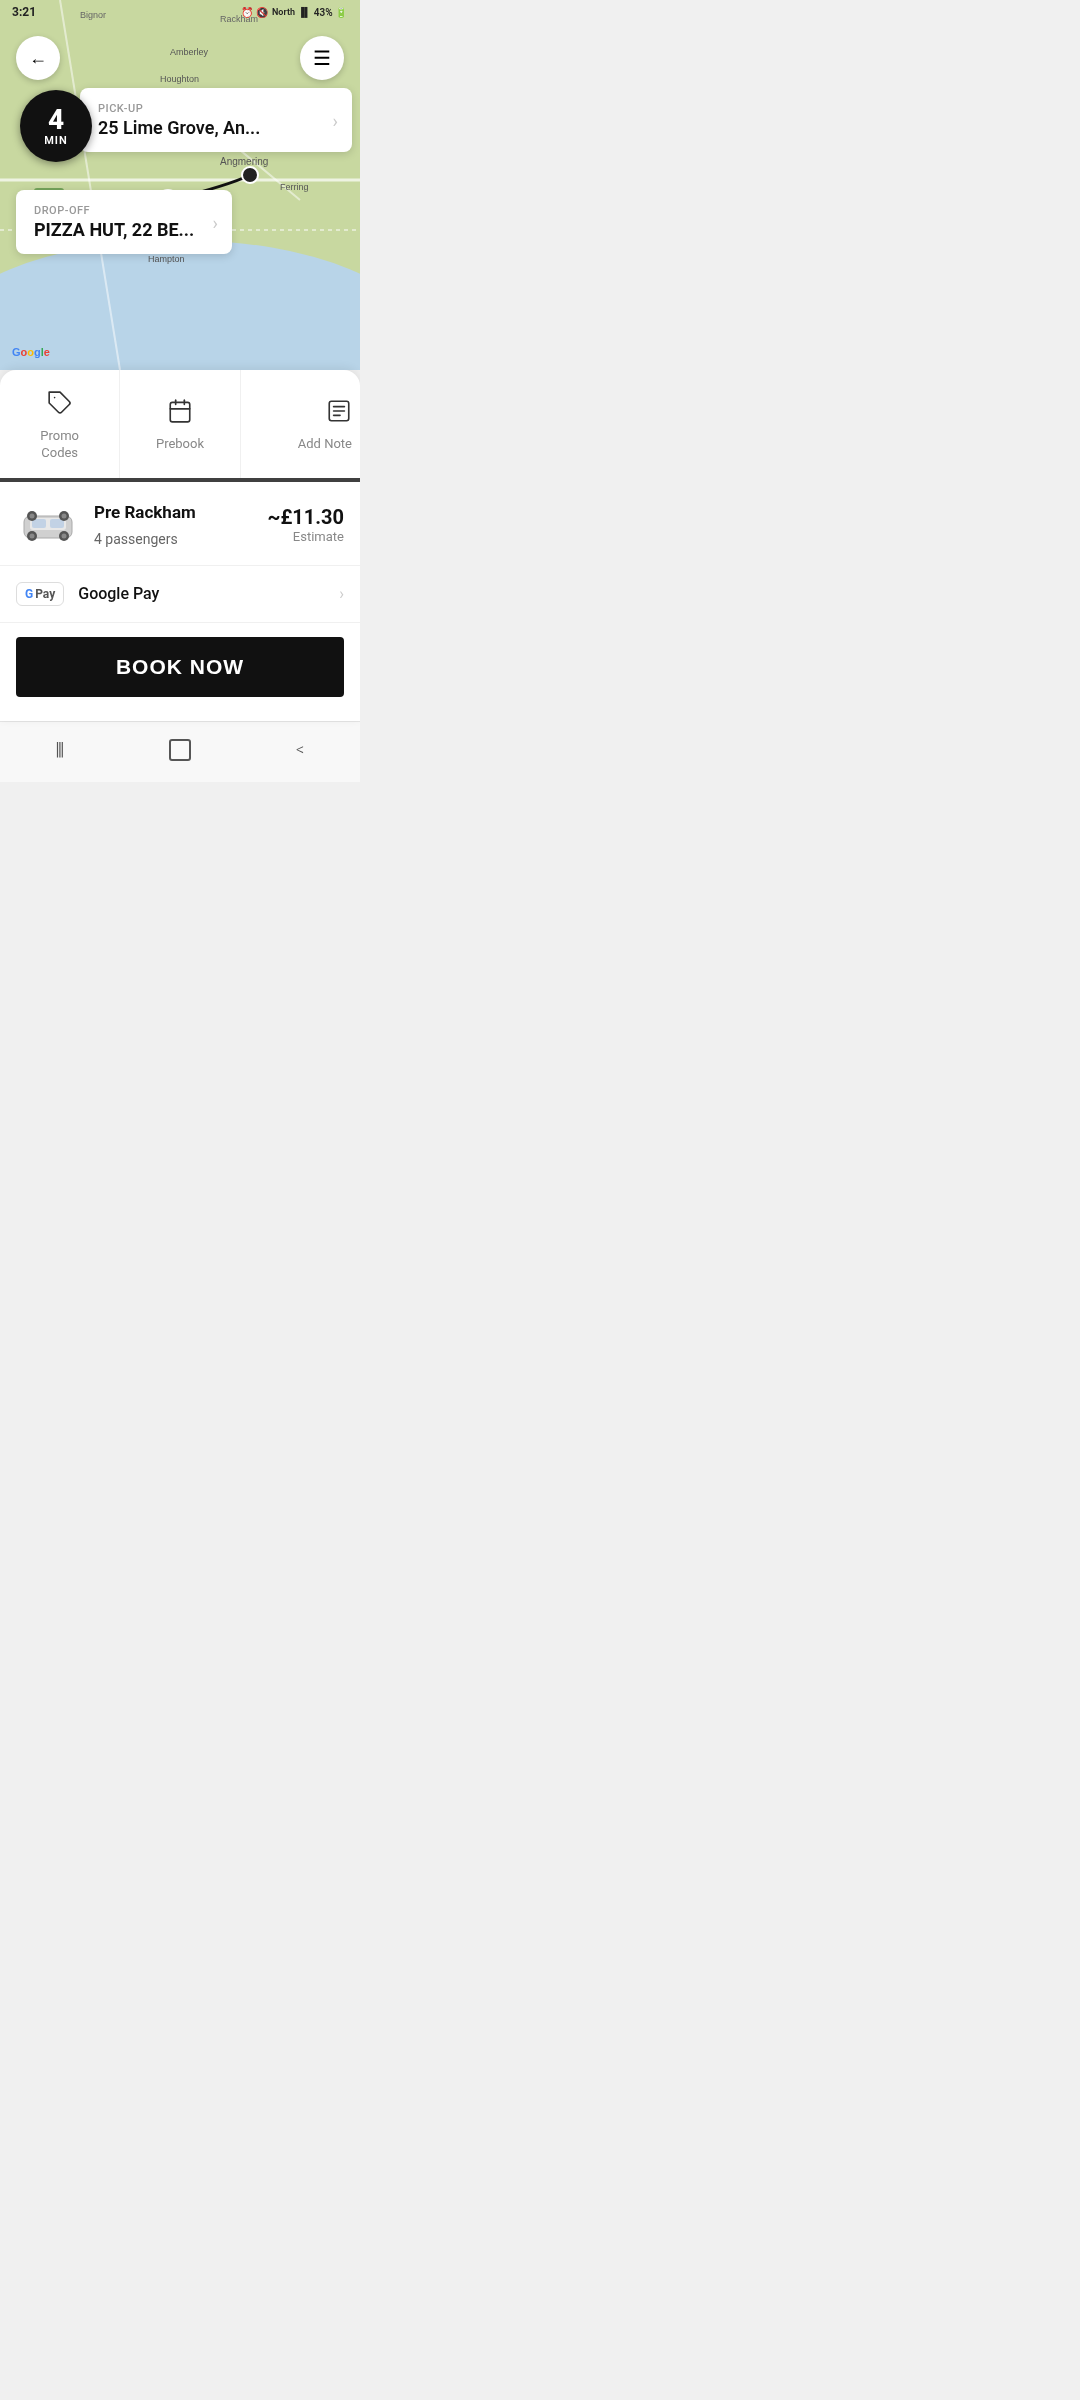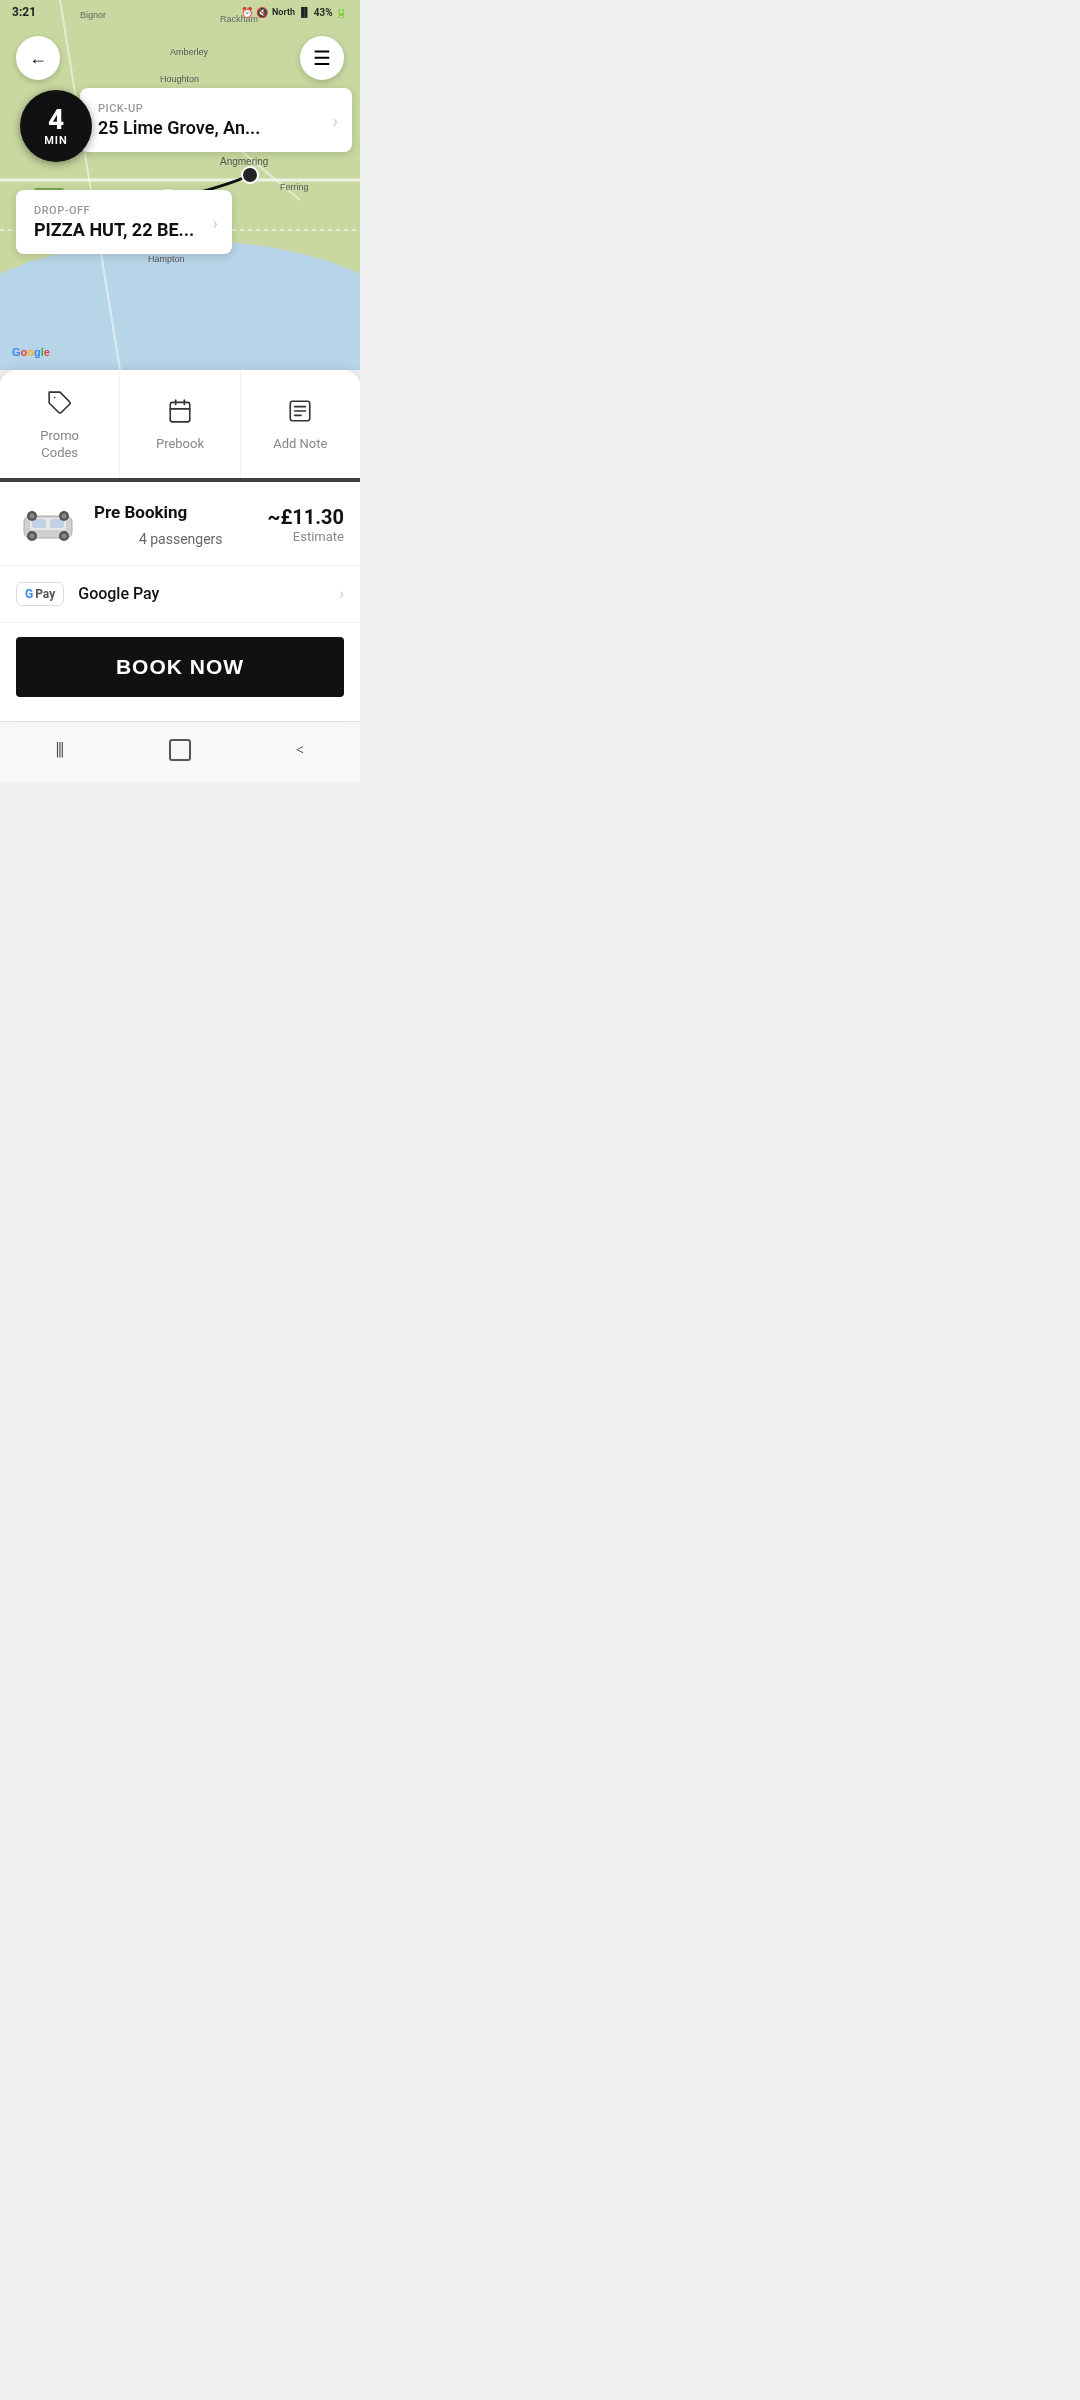--- a/index.html
+++ b/index.html
@@ -186,21 +186,21 @@
     .action-item {
       flex: 1;
       display: flex;
       flex-direction: column;
       align-items: center;
       justify-content: center;
       padding: 20px 8px 16px;
       border-right: 1px solid #f0f0f0;
       cursor: pointer;
     }
-    .action-item:last-child { border-right: none; }
+    .action-item:last-child { border-right: none; align-items: flex-end; }
     .action-icon {
       font-size: 22px;
       color: #333;
       margin-bottom: 8px;
       line-height: 1;
     }
     .action-label {
       font-size: 13px;
       color: #888;
       text-align: center;
@@ -224,21 +224,20 @@
     .vehicle-info { flex: 1; }
     .vehicle-name {
       font-size: 17px;
       font-weight: 700;
       color: #111;
     }
     .vehicle-passengers {
       font-size: 14px;
       color: #666;
       margin-top: 9px;
-      text-align: center;
     }
     .vehicle-price {
       text-align: right;
     }
     .vehicle-price-amount {
       font-size: 20px;
       font-weight: 700;
       color: #111;
     }
     .vehicle-price-label {
@@ -448,21 +447,21 @@
         <ellipse cx="48" cy="12" rx="5" ry="5" fill="#555"></ellipse>
         <ellipse cx="16" cy="32" rx="5" ry="5" fill="#555"></ellipse>
         <ellipse cx="48" cy="32" rx="5" ry="5" fill="#555"></ellipse>
         <ellipse cx="16" cy="12" rx="2.5" ry="2.5" fill="#888"></ellipse>
         <ellipse cx="48" cy="12" rx="2.5" ry="2.5" fill="#888"></ellipse>
         <ellipse cx="16" cy="32" rx="2.5" ry="2.5" fill="#888"></ellipse>
         <ellipse cx="48" cy="32" rx="2.5" ry="2.5" fill="#888"></ellipse>
       </svg>
     </div>
     <div class="vehicle-info">
-      <div class="vehicle-name">Pre Booking</div>
+      <div class="vehicle-name">Pre Rackham</div>
       <div class="vehicle-passengers">4 passengers</div>
     </div>
     <div class="vehicle-price">
       <div class="vehicle-price-amount">~£11.30</div>
       <div class="vehicle-price-label">Estimate</div>
     </div>
   </div>
 
   <div class="payment-row">
     <div class="gpay-badge">

